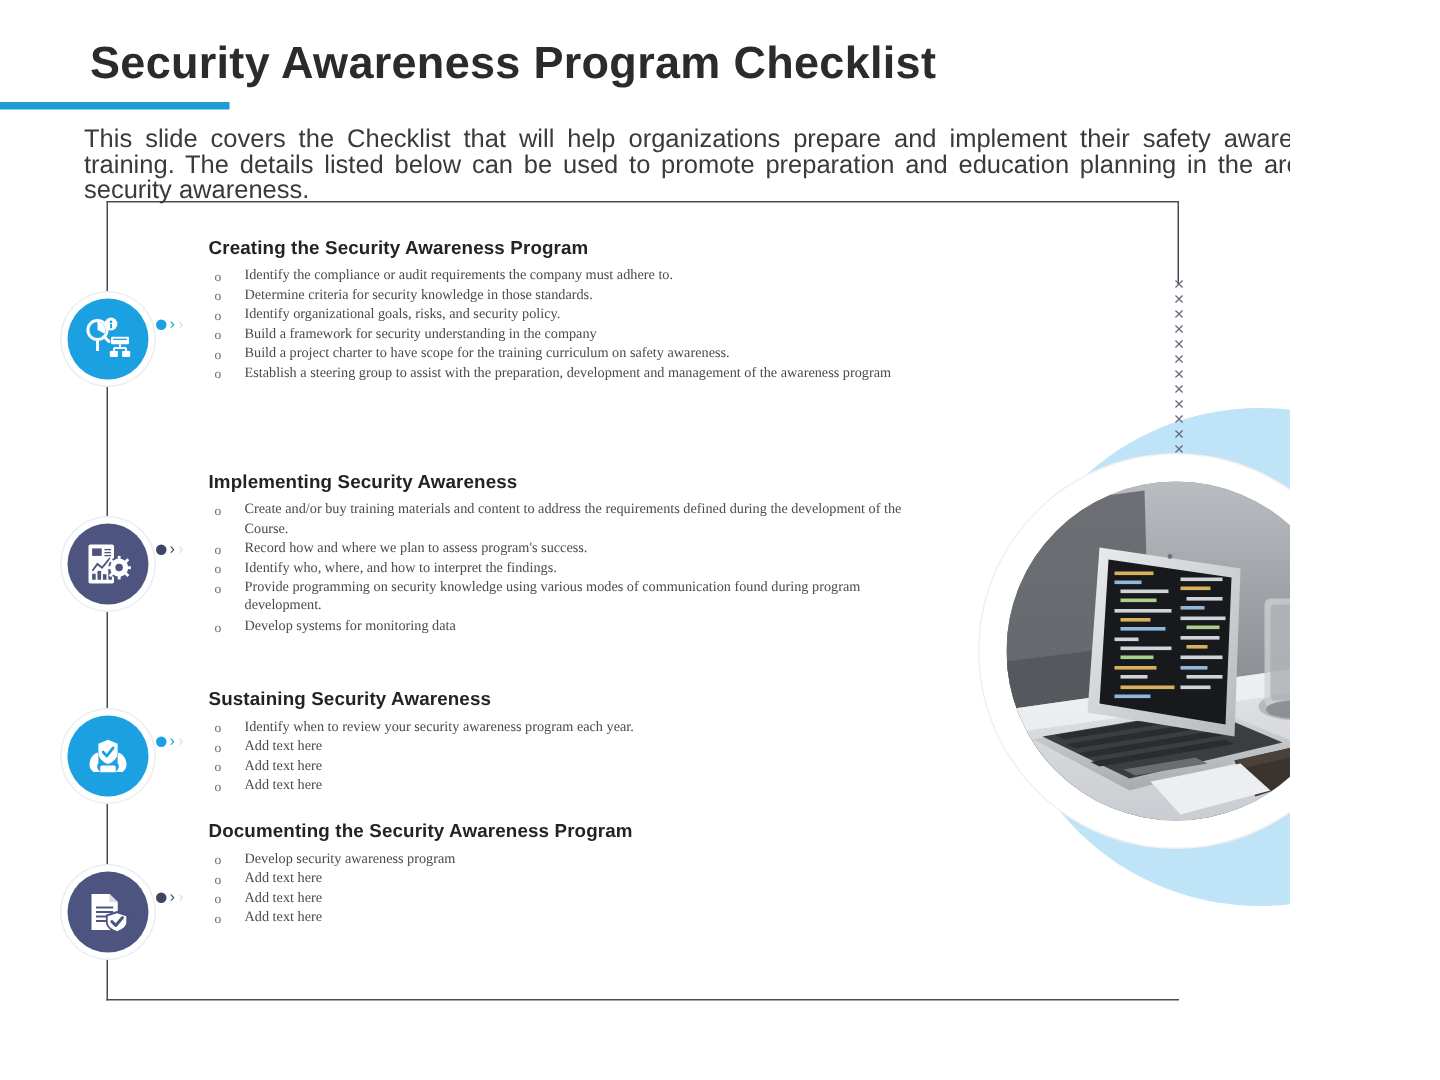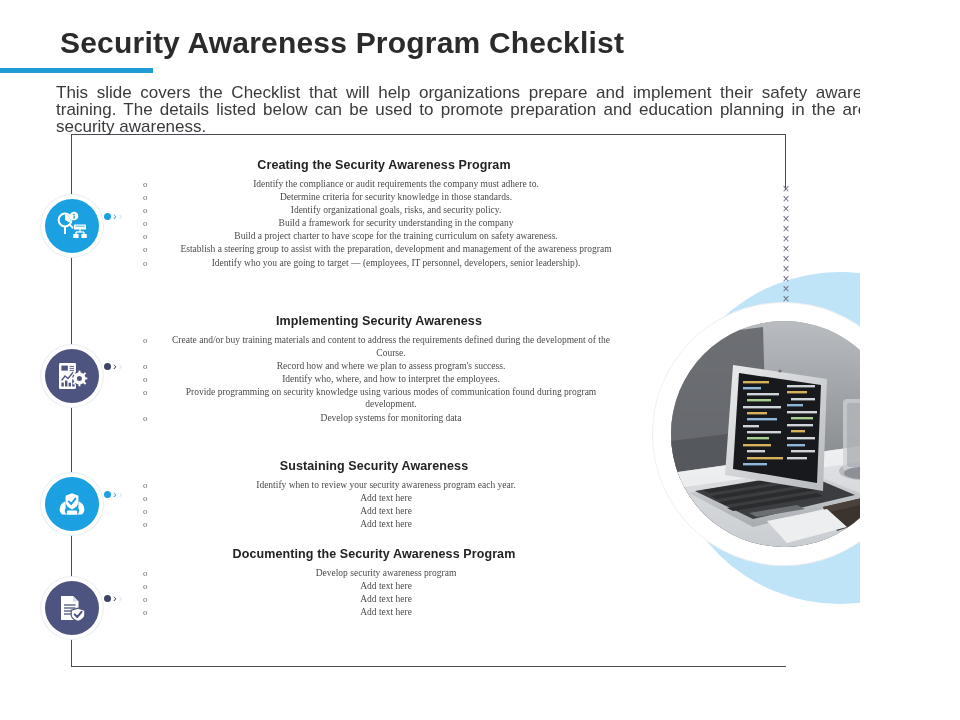--- a/index.html
+++ b/index.html
@@ -142,21 +142,20 @@
   }
   .chev.blue { color: #1ba0e2; }
   .chev.navy { color: #3f4564; }
   .chev.pale { color: #cfe4ef; }
 
   
   .section {
     position: absolute;
     left: 139px;
     z-index: 4;
-    text-align: center;
   }
   .section h3 {
     margin: 0 0 6px 0;
     font-size: 12.5px;
     font-weight: bold;
     color: #232323;
     letter-spacing: 0.1px;
   }
   .section ul {
     margin: 0;
@@ -338,30 +337,29 @@
 
   <div class="section" style="top:158px; width:490px;">
     <h3>Creating the Security Awareness Program</h3>
     <ul>
       <li>Identify the compliance or audit requirements the company must adhere to.</li>
       <li>Determine  criteria for security knowledge in those standards.</li>
       <li>Identify organizational goals, risks, and security policy.</li>
       <li>Build  a framework for security understanding in the company</li>
       <li>Build  a project charter to have scope for the training curriculum on safety awareness.</li>
       <li>Establish  a steering group to assist with the preparation, development and management  of the awareness program</li>
-      <li>Identify who you are going to target — (employees, IT  personnel, developers, senior leadership).</li>
     </ul>
   </div>
 
   <div class="section" style="top:314px; width:480px;">
     <h3>Implementing Security Awareness</h3>
     <ul>
       <li>Create and/or buy training materials and content to address the requirements defined during the development of the Course.</li>
       <li>Record how and where we plan to assess program's success.</li>
-      <li>Identify who, where, and how to interpret the employees.</li>
+      <li>Identify who, where, and how to interpret the findings.</li>
       <li>Provide programming  on security knowledge using various modes of communication  found during program development.</li>
       <li>Develop systems for monitoring data</li>
     </ul>
   </div>
 
   <div class="section" style="top:459px; width:470px;">
     <h3>Sustaining Security Awareness</h3>
     <ul>
       <li>Identify when to review your security awareness program each year.</li>
       <li>Add text here</li>

